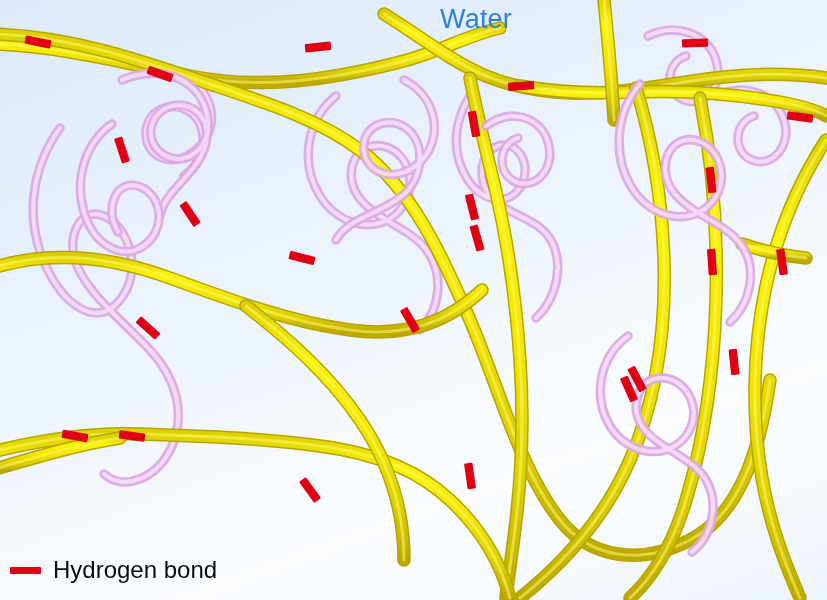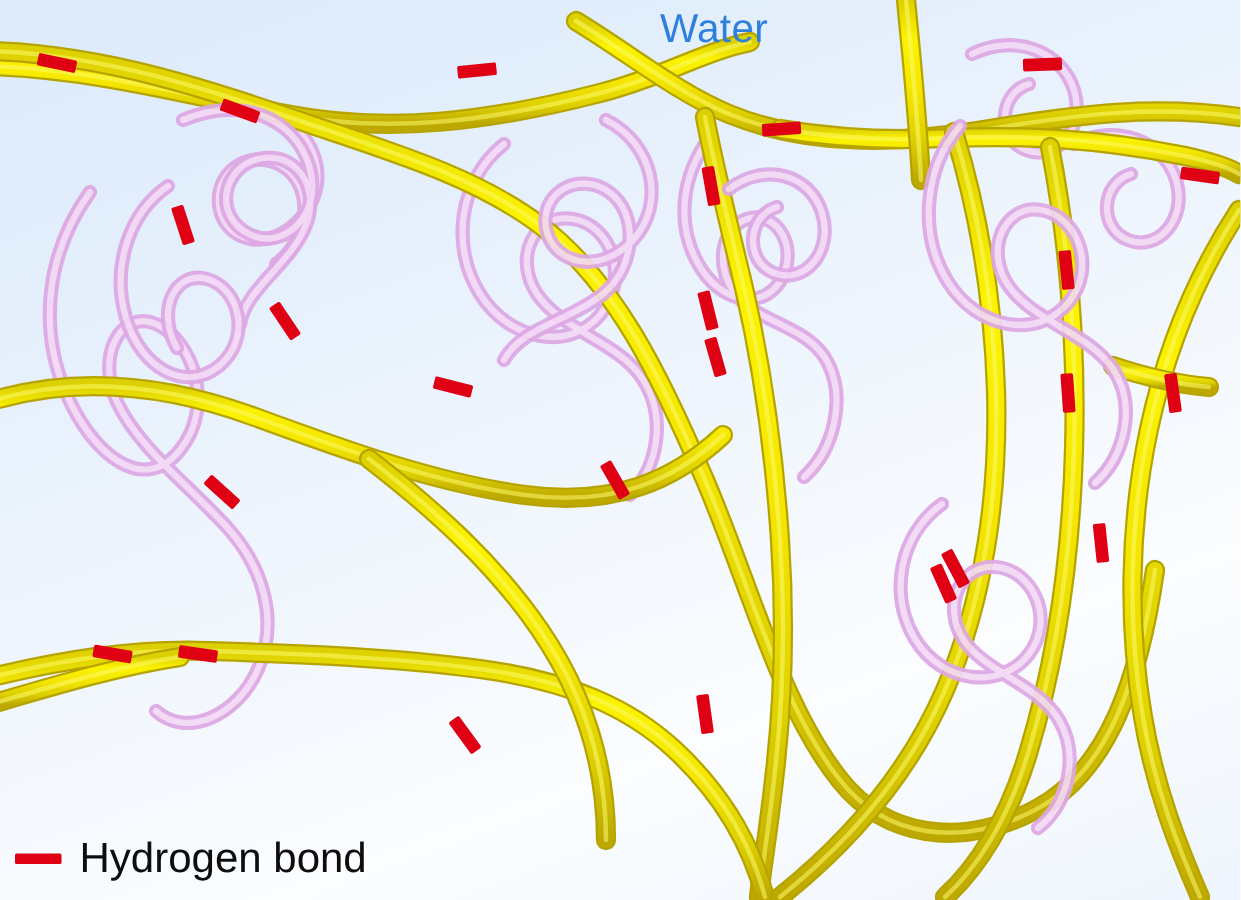--- a/index.html
+++ b/index.html
@@ -20,21 +20,21 @@
     font-size:27px;color:#2f7fdc;letter-spacing:.2px;
     white-space:nowrap;
   }
   .legend{
     position:absolute;left:10px;top:558px;
     display:flex;align-items:center;gap:12px;
   }
   .legend-swatch{
     width:31px;height:7px;background:#e00014;border-radius:1px;display:block;
   }
-  .legend-text{font-size:28px;color:#0d0d0d;white-space:nowrap;line-height:1;}
+  .legend-text{font-size:24px;color:#0d0d0d;white-space:nowrap;line-height:1;}
 </style>
 </head>
 <body>
 
 <div id="figure">
 
   <svg id="scene" viewBox="0 0 827 600" width="827" height="600" xmlns="http://www.w3.org/2000/svg">
     <defs>
       <linearGradient id="bbGrad" x1="0" y1="0" x2="0" y2="1">
         <stop offset="0%" stop-color="#ddd000"></stop>

